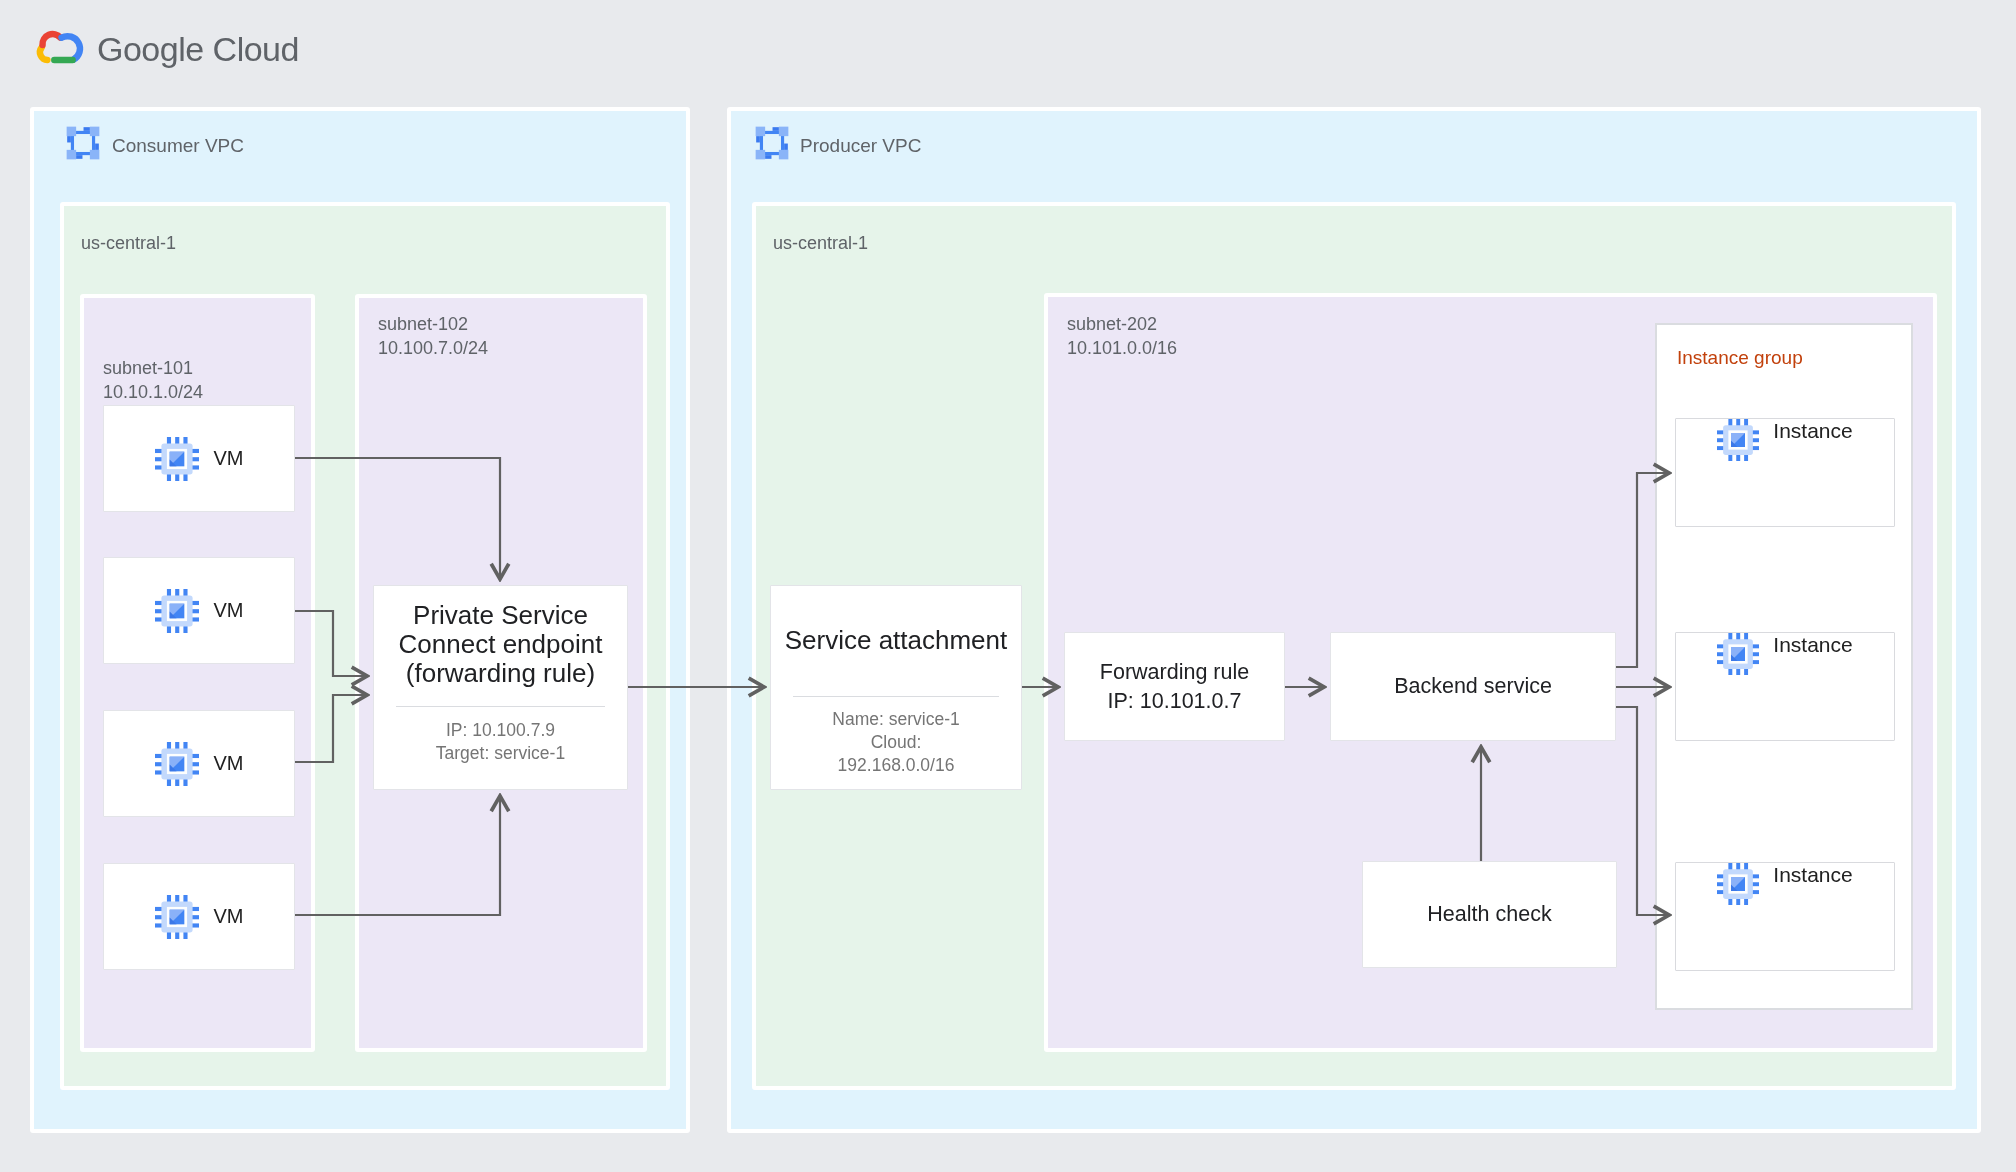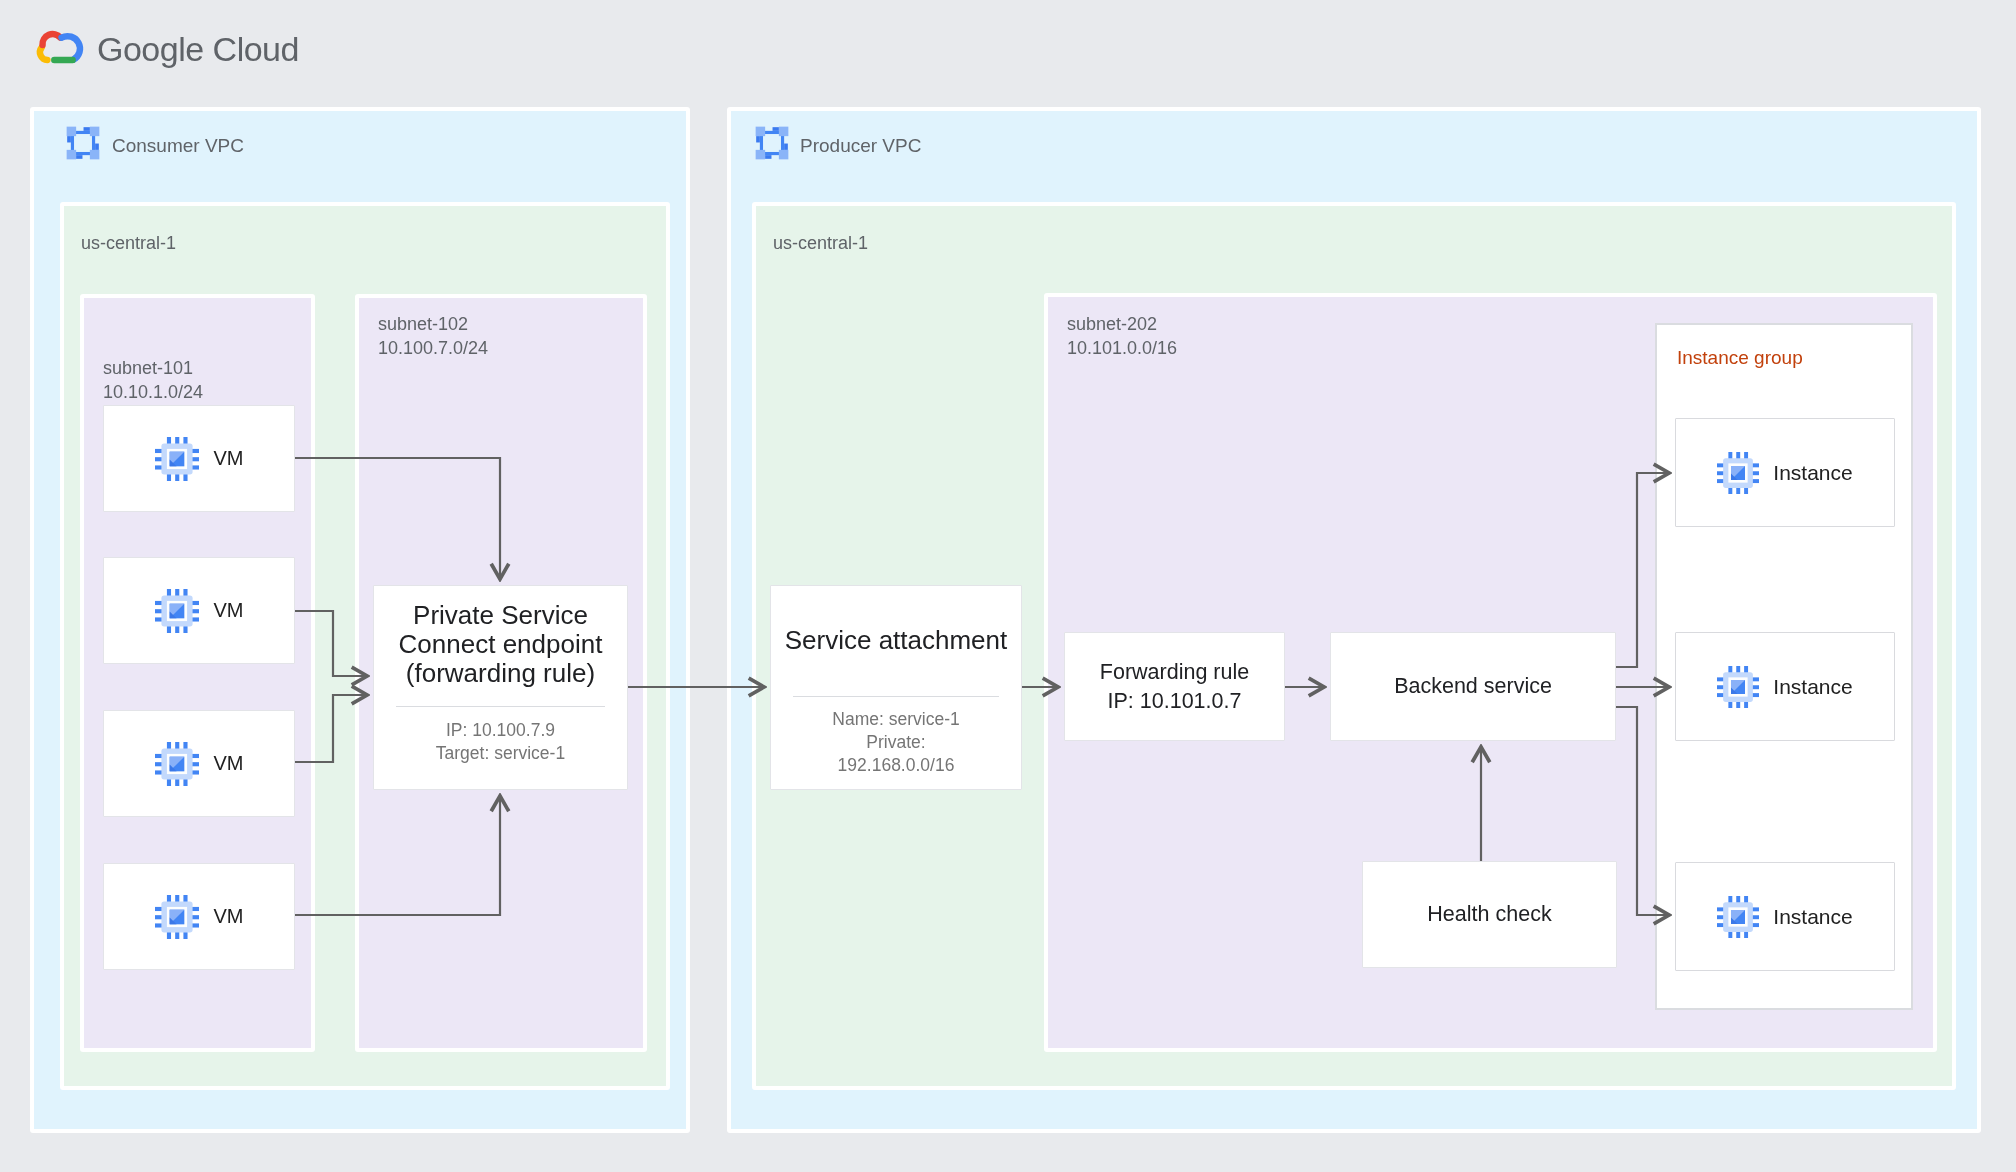--- a/index.html
+++ b/index.html
@@ -18,21 +18,21 @@
   .region-label{font-size:18px;}
   .subnet-label{font-size:18px;line-height:24px;white-space:pre-line;}
   .ig-label{font-size:19px;color:#c2410c;}
 
   
   .node{position:absolute;box-sizing:border-box;background:#ffffff;border:1px solid #e3e4e8;
         border-radius:1px;color:#202124;}
   .node-center{display:flex;align-items:center;justify-content:center;}
   .vm-node{display:flex;align-items:center;justify-content:center;gap:15px;}
   .vm-text{font-size:20px;color:#212121;}
-  .inst-node{display:flex;align-items:center;justify-content:center;gap:14px;border:1.5px solid #d9dade;}
+  .inst-node{display:flex;align-items:flex-start;justify-content:center;gap:14px;border:1.5px solid #d9dade;}
   .inst-text{font-size:21px;color:#212121;}
   .node-title{font-size:26px;line-height:29px;color:#202124;text-align:center;}
   .node-sub{font-size:17.5px;line-height:23px;color:#757575;text-align:center;}
   .title-area{display:flex;align-items:center;justify-content:center;}
   .divider{border-top:1px solid #dadce0;margin:0 22px;}
   .fr-node{flex-direction:column;}
   .big-text{font-size:21.5px;line-height:29px;color:#202124;text-align:center;}
 
   .ig-box{position:absolute;box-sizing:border-box;background:#ffffff;border:2px solid #dadce0;}
 
@@ -183,21 +183,21 @@
     </div>
   </div>
 
   <div class="node" style="left:770px;top:585px;width:252px;height:205px;">
     <div class="title-area" style="height:96px;padding:6px 8px 0 8px;">
       <div class="node-title">Service attachment</div>
     </div>
     <div class="divider" style="margin-top:8px;"></div>
     <div class="node-sub" style="margin-top:11px;">
       <div>Name: service-1</div>
-      <div>Private:</div>
+      <div>Cloud:</div>
       <div>192.168.0.0/16</div>
     </div>
   </div>
 
   <div class="node node-center fr-node" style="left:1064px;top:632px;width:221px;height:109px;">
     <div class="big-text">Forwarding rule</div>
     <div class="big-text">IP: 10.101.0.7</div>
   </div>
 
   <div class="node node-center" style="left:1330px;top:632px;width:286px;height:109px;">

